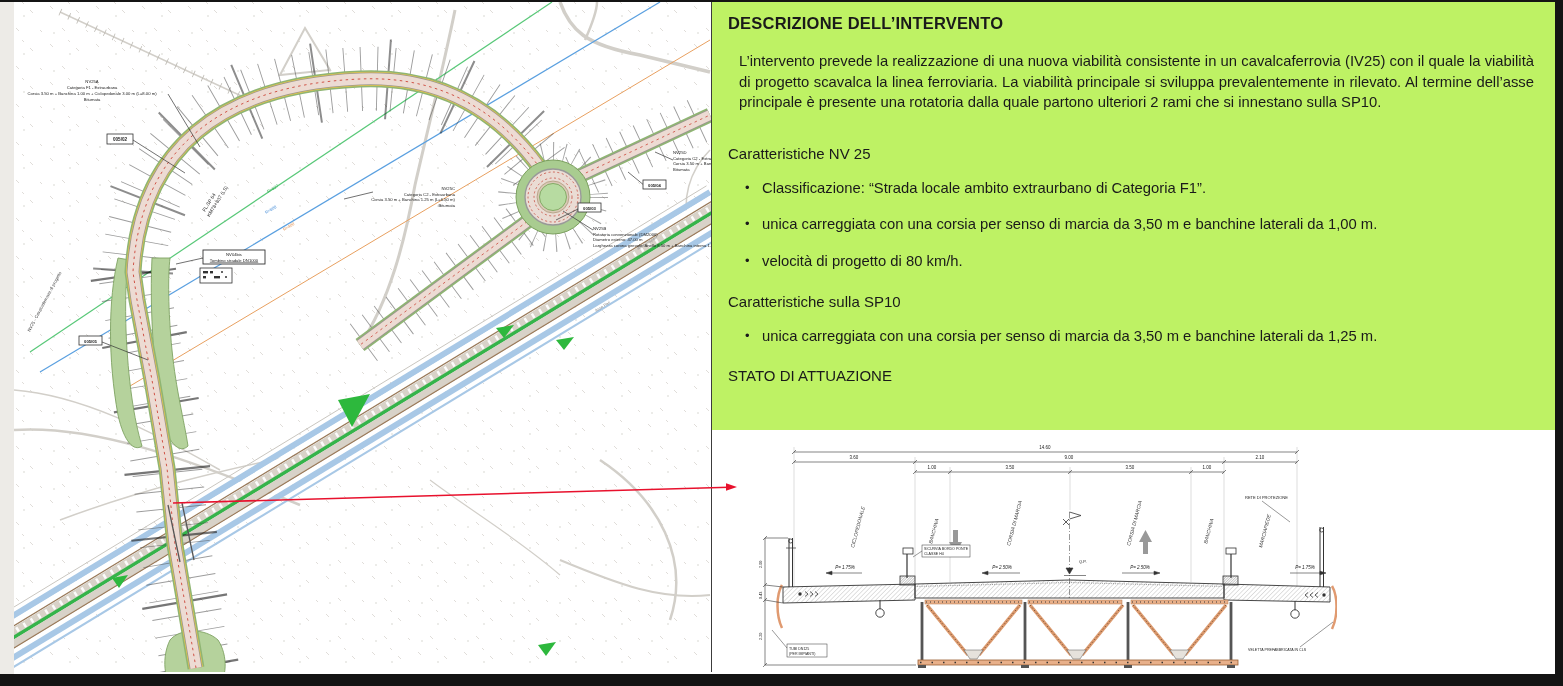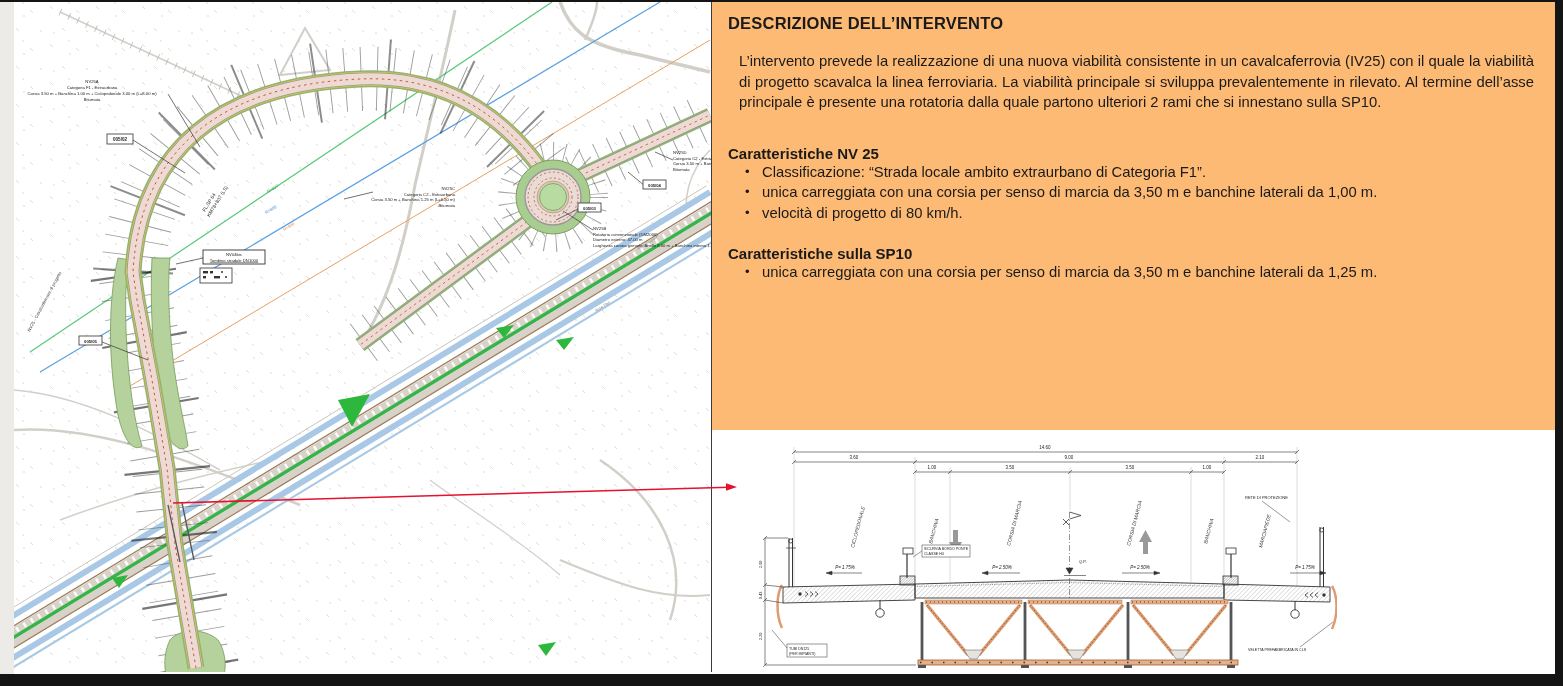--- a/index.html
+++ b/index.html
@@ -6,28 +6,28 @@
   .page{position:relative;width:1563px;height:686px;background:#ffffff;overflow:hidden;
         font-family:"Liberation Sans", sans-serif;color:#1a1a1a;}
   .topbar{position:absolute;left:0;top:0;width:1563px;height:2px;background:#141414;}
   .bottombar{position:absolute;left:0;top:674px;width:1563px;height:12px;background:#141414;}
   .rightbar{position:absolute;left:1555px;top:0;width:8px;height:686px;background:#141414;}
   .gutter{position:absolute;left:0;top:2px;width:14px;height:672px;background:#edebe7;}
   .mapwrap{position:absolute;left:14px;top:2px;width:697px;height:670px;background:#ffffff;
            border-right:1px solid #3c3c3c;overflow:hidden;}
   .xsecwrap{position:absolute;left:737px;top:432px;width:600px;height:240px;background:#ffffff;}
   .overlay{position:absolute;left:0;top:0;width:1563px;height:686px;pointer-events:none;z-index:40;}
-  .panel{position:absolute;left:712px;top:2px;width:843px;height:428px;background:#fdba74;
+  .panel{position:absolute;left:712px;top:2px;width:843px;height:428px;background:#bef264;
          padding:12px 10px 0 16px;box-sizing:border-box;}
   .panel h1{font-size:16.5px;font-weight:bold;margin:0 0 18px 0;letter-spacing:.2px;}
-  .panel h2{font-size:15px;font-weight:bold;margin:0;}
+  .panel h2{font-size:15px;font-weight:normal;margin:0;}
   .panel p{font-size:14.8px;line-height:20.6px;margin:11px;text-align:justify;}
   .sp{height:21px;}
   .panel ul{margin:0;padding:0;list-style:none;}
-  .panel li{font-size:14.8px;line-height:20.6px;padding-left:34px;position:relative;text-align:justify;}
+  .panel li{font-size:14.8px;line-height:20.6px;padding-left:34px;position:relative;text-align:justify;margin-top:16px;}
   .panel li::before{content:"\2022";position:absolute;left:17px;top:0;font-size:13px;}
   svg text{font-family:"Liberation Sans", sans-serif;}
 </style>
 </head>
 <body>
 
 <div class="page">
   <div class="topbar"></div>
   <div class="gutter"></div>
 
@@ -231,20 +231,21 @@
       <li>Classificazione: “Strada locale ambito extraurbano di Categoria F1”.</li>
       <li>unica carreggiata con una corsia per senso di marcia da 3,50 m e banchine laterali da 1,00 m.</li>
       <li>velocità di progetto di 80 km/h.</li>
     </ul>
     <div class="sp"></div>
     <h2>Caratteristiche sulla SP10</h2>
     <ul>
       <li>unica carreggiata con una corsia per senso di marcia da 3,50 m e banchine laterali da 1,25 m.</li>
     </ul>
     <div class="sp"></div>
+    <h2>STATO DI ATTUAZIONE</h2>
   </div>
 
   <div class="xsecwrap">
     <svg width="600" height="240" viewBox="737 432 600 240">
       <defs>
         <pattern id="hatch" width="3.2" height="3.2" patternUnits="userSpaceOnUse" patternTransform="rotate(45)">
           <line x1="0" y1="0" x2="0" y2="3.2" stroke="#9a9a9a" stroke-width="0.6"></line>
         </pattern>
         <pattern id="hatchDense" width="1.8" height="1.8" patternUnits="userSpaceOnUse" patternTransform="rotate(45)">
           <line x1="0" y1="0" x2="0" y2="1.8" stroke="#555" stroke-width="0.6"></line>

